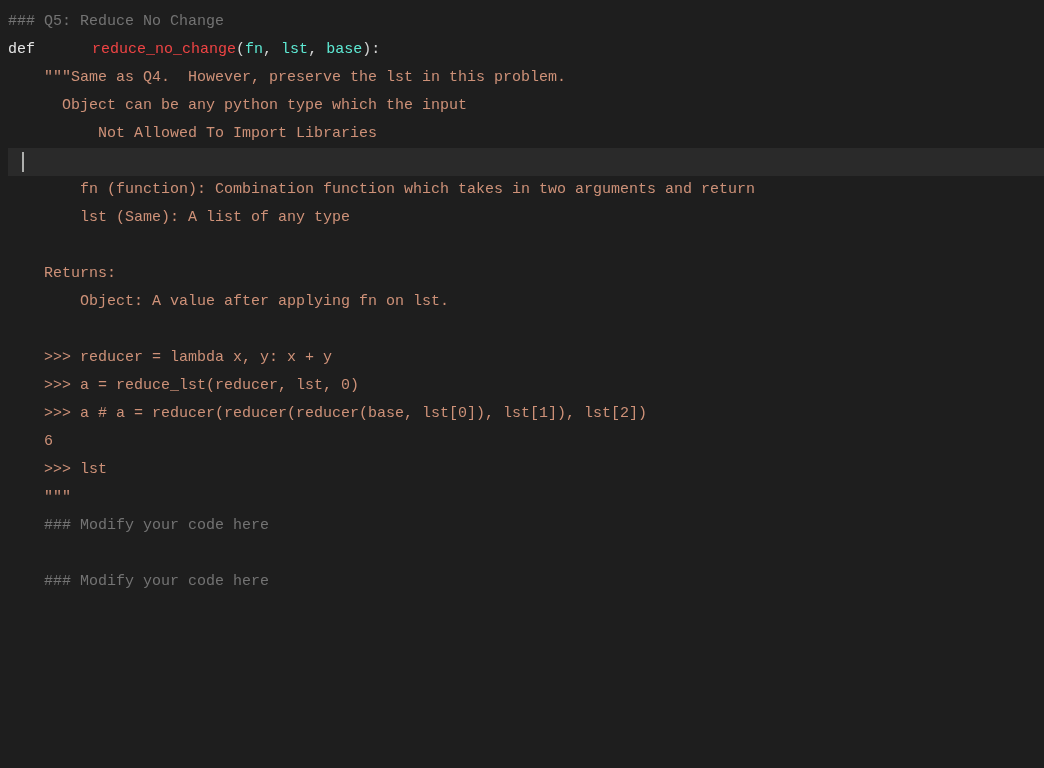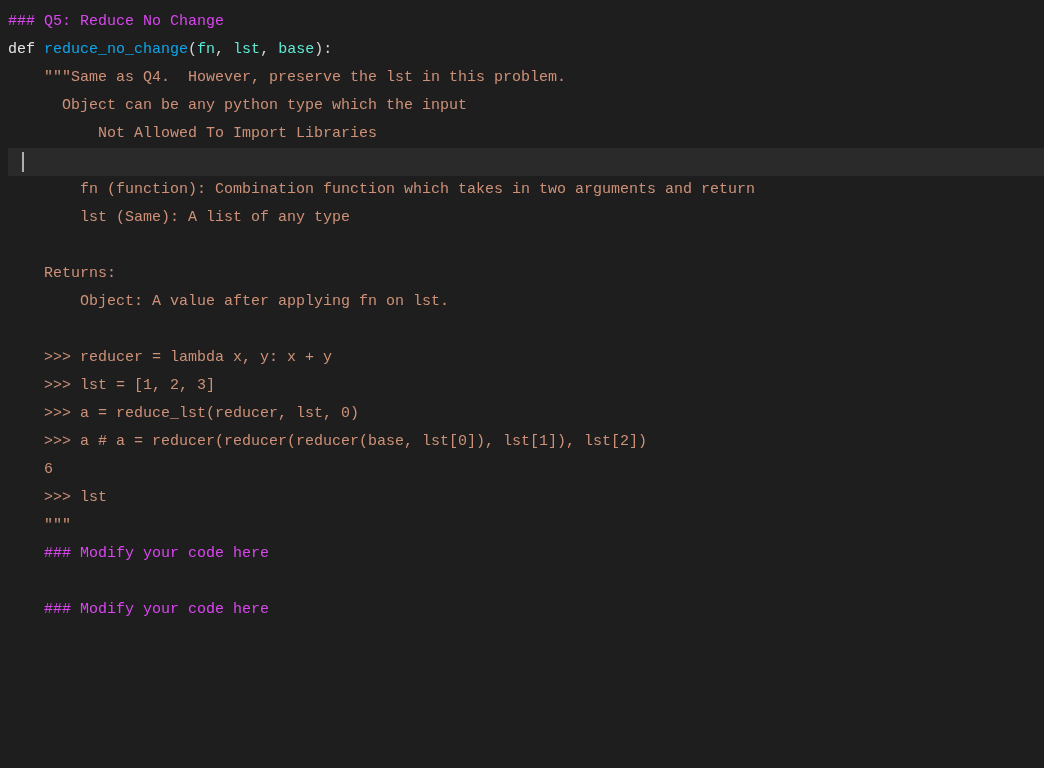--- a/index.html
+++ b/index.html
@@ -27,23 +27,23 @@
       position: relative;
     }
     .cursor {
       position: absolute;
       left: 14px;
       top: 4px;
       width: 2px;
       height: 20px;
       background-color: #aeafad;
     }
-    .comment { color: #d946ef; }
+    .comment { color: #737373; }
     .keyword { color: #e5e5e5; }
-    .funcname { color: #0ea5e9; }
+    .funcname { color: #ef4444; margin-left: 48px; }
     .param { color: #5eead4; }
     .punct { color: #d4d4d4; }
     .docstring { color: #ce9178; }
     .white { color: #d4d4d4; }
   </style>
 </head>
 <body>
 
 <div class="editor">
   <div class="code-line"><span class="comment">### Q5: Reduce No Change</span></div>
@@ -52,21 +52,20 @@
   <div class="code-line"><span class="docstring">      Object can be any python type which the input</span></div>
   <div class="code-line"><span class="docstring">          Not Allowed To Import Libraries</span></div>
   <div class="code-line cursor-line"><span class="cursor"></span></div>
   <div class="code-line"><span class="docstring">        fn (function): Combination function which takes in two arguments and return</span></div>
   <div class="code-line"><span class="docstring">        lst (Same): A list of any type</span></div>
   <div class="code-line"></div>
   <div class="code-line"><span class="docstring">    Returns:</span></div>
   <div class="code-line"><span class="docstring">        Object: A value after applying fn on lst.</span></div>
   <div class="code-line"></div>
   <div class="code-line"><span class="docstring">    &gt;&gt;&gt; reducer = lambda x, y: x + y</span></div>
-  <div class="code-line"><span class="docstring">    &gt;&gt;&gt; lst = [1, 2, 3]</span></div>
   <div class="code-line"><span class="docstring">    &gt;&gt;&gt; a = reduce_lst(reducer, lst, 0)</span></div>
   <div class="code-line"><span class="docstring">    &gt;&gt;&gt; a # a = reducer(reducer(reducer(base, lst[0]), lst[1]), lst[2])</span></div>
   <div class="code-line"><span class="docstring">    6</span></div>
   <div class="code-line"><span class="docstring">    &gt;&gt;&gt; lst</span></div>
   <div class="code-line"><span class="docstring">    """</span></div>
   <div class="code-line"><span class="comment">    ### Modify your code here</span></div>
   <div class="code-line"></div>
   <div class="code-line"><span class="comment">    ### Modify your code here</span></div>
 </div>
 

